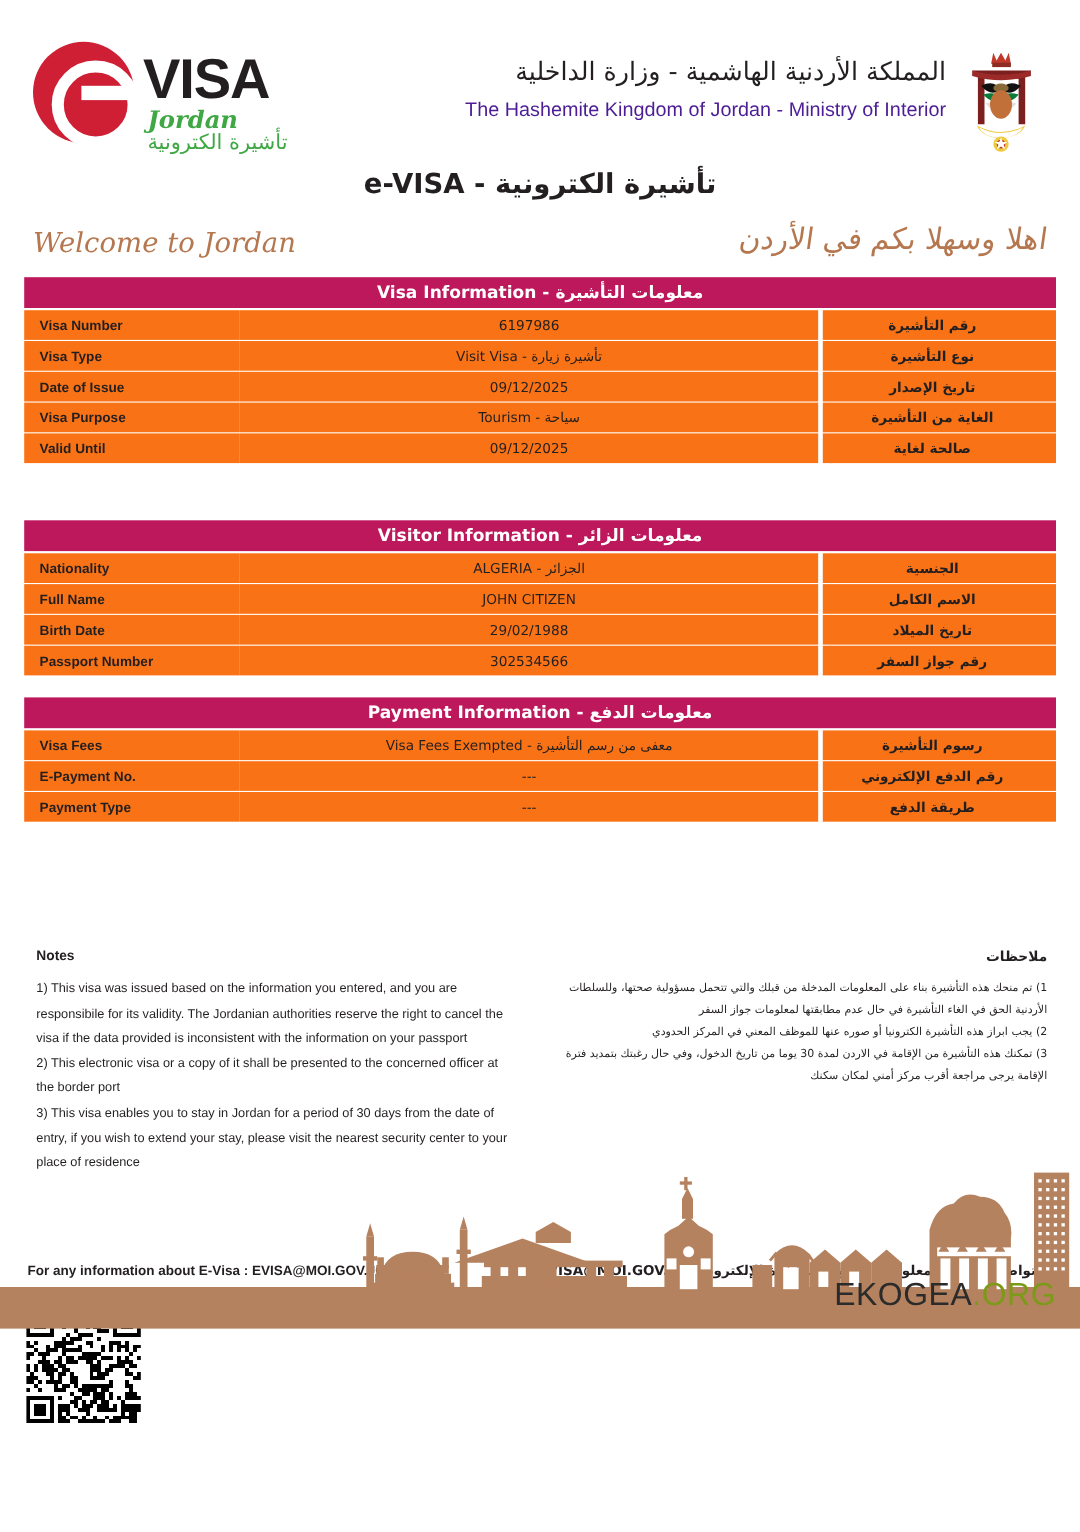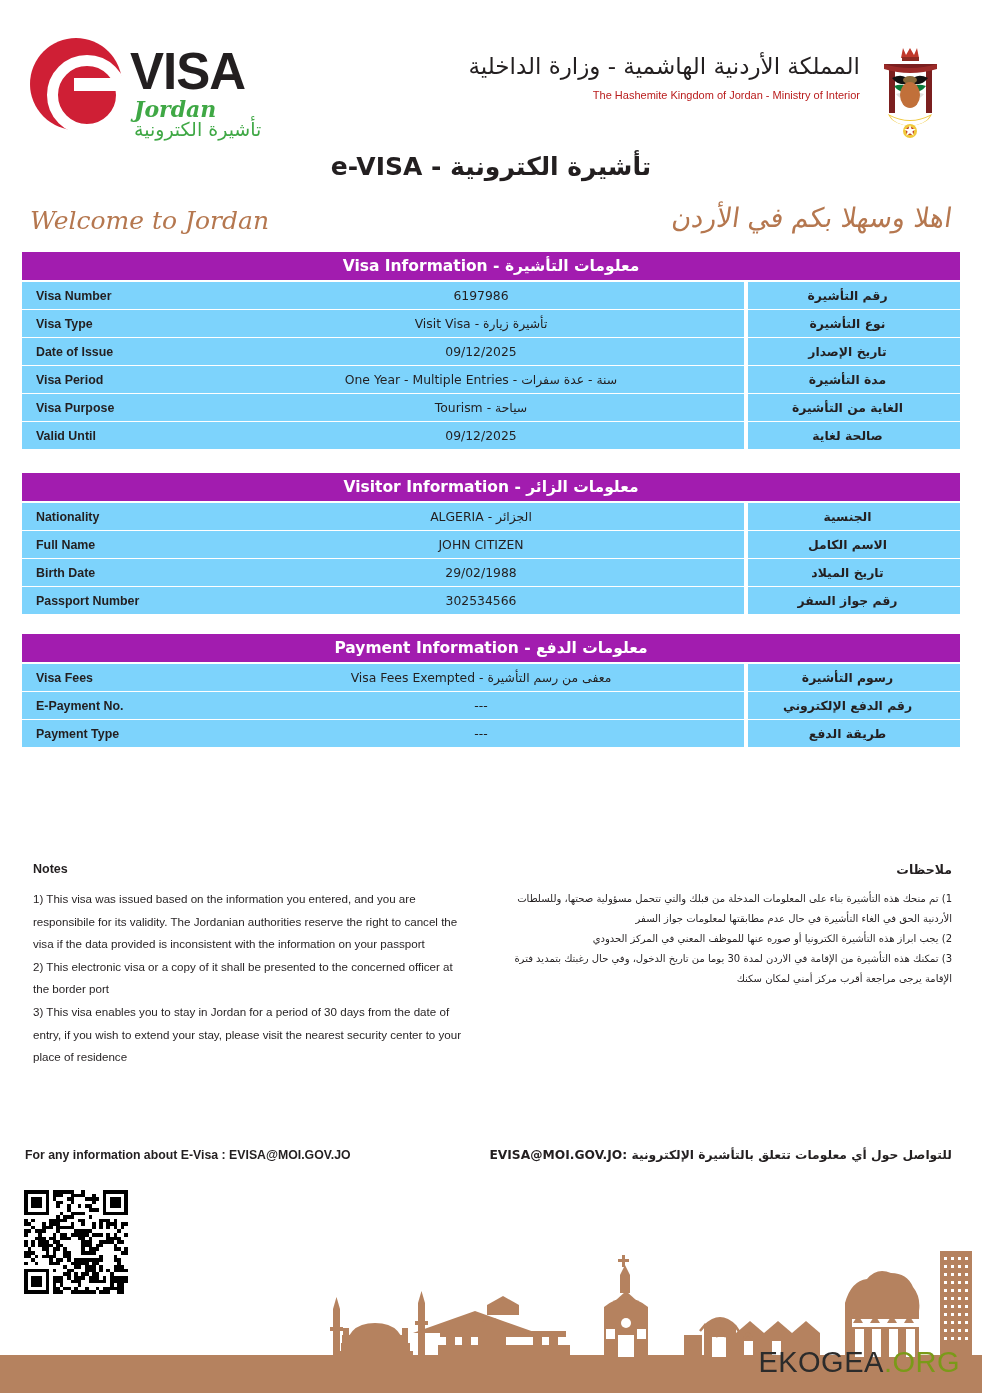--- a/index.html
+++ b/index.html
@@ -6,21 +6,21 @@
   * { box-sizing: border-box; }
   html, body { margin:0; padding:0; }
   body {
     width: 982px; height: 1393px;
     background:#ffffff;
     font-family: "Liberation Sans", sans-serif;
     color:#231f20;
     position:relative;
     overflow:hidden;
   }
-  .page { position:relative; width:982px; height:1393px; }
+  .page { position:relative; width:982px; height:1208px; }
 
   
   .header { position:relative; height:150px; }
   .logo-wrap { position:absolute; left:30px; top:32px; width:250px; height:108px; }
   .logo-e {
     position:absolute; left:0; top:6px; width:92px; height:92px;
     border-radius:50%; background:#cf1f35;
   }
   .logo-e::before{
     content:""; position:absolute; left:17px; top:17px; width:58px; height:58px;
@@ -49,21 +49,21 @@
     font-size:19px; color:#3fa845; direction:rtl;
     font-family:"DejaVu Sans", sans-serif;
   }
 
   .ministry { position:absolute; left:420px; top:52px; width:440px; text-align:right; }
   .ministry-ar {
     font-size:23px; direction:rtl; color:#231f20; line-height:1.3;
     font-family:"DejaVu Sans", sans-serif; white-space:nowrap;
   }
   .ministry-en {
-    font-size:11px; color:#b91c1c; margin-top:7px; white-space:nowrap;
+    font-size:18px; color:#4c1d95; margin-top:7px; white-space:nowrap;
   }
 
   .emblem { position:absolute; left:870px; top:38px; width:80px; height:104px; }
 
   .doc-title {
     position:absolute; left:0; top:152px; width:982px; text-align:center;
     font-size:25px; font-weight:bold; direction:rtl;
     font-family:"DejaVu Sans", sans-serif;
   }
 
@@ -77,27 +77,27 @@
   .welcome-ar {
     position:absolute; right:30px; top:2px;
     font-size:27px; color:#b5774f; direction:rtl;
     font-family:"DejaVu Sans", sans-serif;
     transform:skewX(-8deg);
   }
 
   
   .section { position:absolute; left:22px; width:938px; }
   .sec-head {
-    background:#a21caf; color:#ffffff; height:28px;
+    background:#be185d; color:#ffffff; height:28px;
     display:flex; align-items:center; justify-content:center;
     font-size:15.5px; font-weight:bold; direction:rtl;
     font-family:"DejaVu Sans", sans-serif;
   }
   table.info { width:100%; border-collapse:separate; border-spacing:0 1px; margin-top:1px; }
-  table.info td { background:#7dd3fc; height:27px; font-size:12.4px; vertical-align:middle; }
+  table.info td { background:#f97316; height:27px; font-size:12.4px; vertical-align:middle; }
   td.lbl-en { width:196px; padding-left:14px; font-weight:bold; color:#231f20; }
   td.val {
     width:526px; text-align:center; color:#231f20; direction:rtl;
     font-family:"DejaVu Sans", sans-serif; font-size:12.2px;
   }
   td.spacer { width:4px; background:#ffffff !important; }
   td.lbl-ar {
     width:212px; text-align:center; padding-right:14px;
     direction:rtl; font-weight:bold; font-size:12.6px;
     font-family:"DejaVu Sans", sans-serif;
@@ -203,26 +203,20 @@
             <td class="lbl-en">Visa Type</td>
             <td class="val">تأشيرة زيارة - Visit Visa</td>
             <td class="spacer"></td>
             <td class="lbl-ar">نوع التأشيرة</td>
           </tr>
           <tr>
             <td class="lbl-en">Date of Issue</td>
             <td class="val">09/12/2025</td>
             <td class="spacer"></td>
             <td class="lbl-ar">تاريخ الإصدار</td>
-          </tr>
-          <tr>
-            <td class="lbl-en">Visa Period</td>
-            <td class="val">سنة - عدة سفرات - One Year - Multiple Entries</td>
-            <td class="spacer"></td>
-            <td class="lbl-ar">مدة التأشيرة</td>
           </tr>
           <tr>
             <td class="lbl-en">Visa Purpose</td>
             <td class="val">سياحة - Tourism</td>
             <td class="spacer"></td>
             <td class="lbl-ar">الغاية من التأشيرة</td>
           </tr>
           <tr>
             <td class="lbl-en">Valid Until</td>
             <td class="val">09/12/2025</td>

